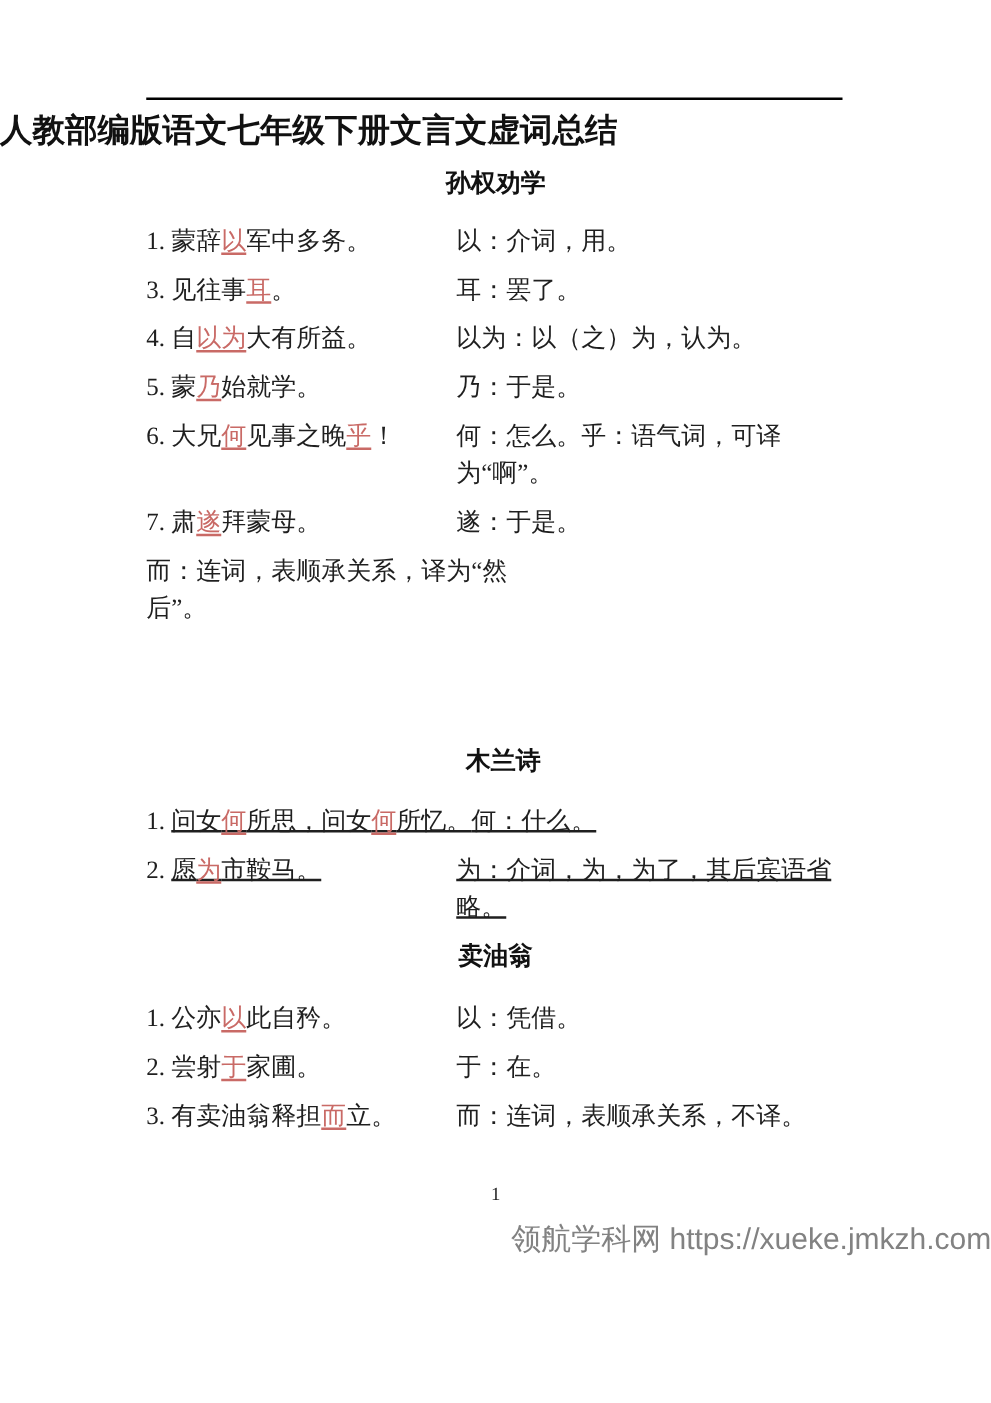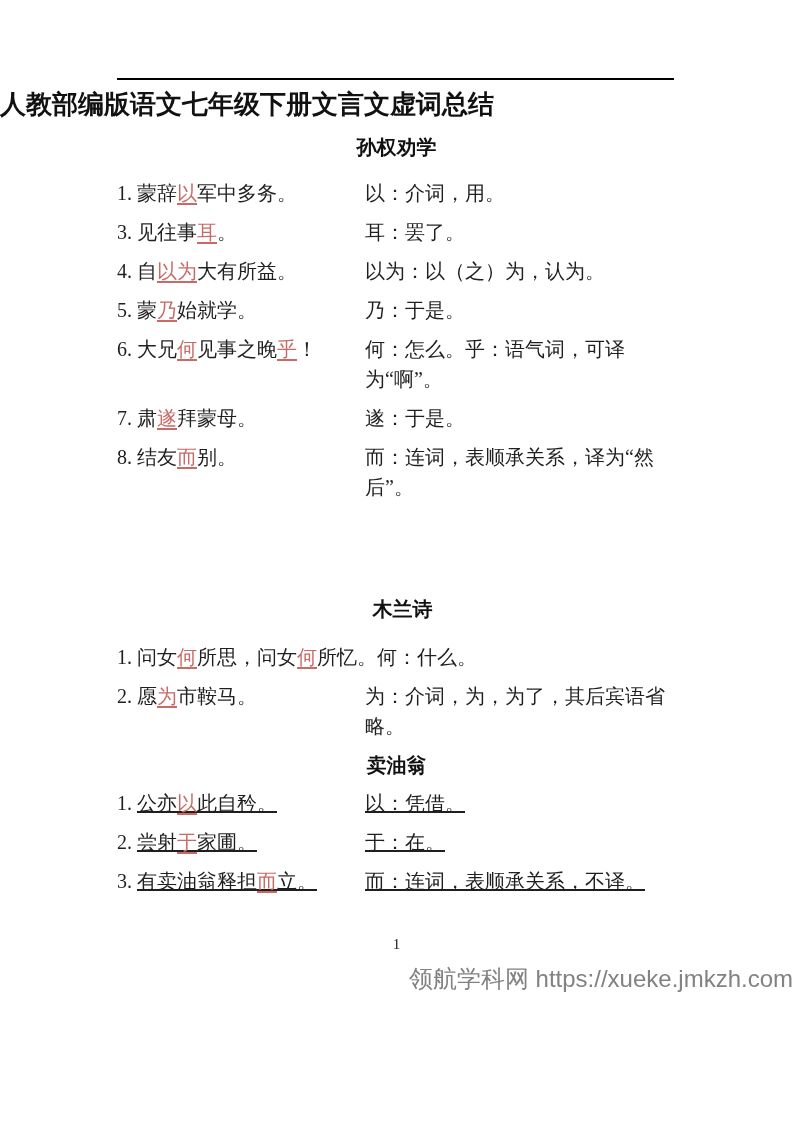--- a/index.html
+++ b/index.html
@@ -41,22 +41,22 @@
     color: #111111;
     margin: 0;
   }
   .heading-1 { margin-top: 12px; }
   .heading-2 { margin-top: 92px; padding-left: 12px; }
   .heading-3 { }
   .items {
     margin: 16px 0 0 117px;
     width: 560px;
   }
-  .items-2 { margin-top: 18px; }
-  .items-3 { margin-top: 8px; text-decoration: underline; }
+  .items-2 { margin-top: 18px; text-decoration: underline; }
+  .items-3 { margin-top: 20px; }
   .row {
     display: flex;
     align-items: flex-start;
     margin-bottom: 9px;
     font-size: 20px;
     line-height: 30px;
   }
   .sent {
     flex: 0 0 auto;
     min-width: 248px;
@@ -120,21 +120,20 @@
     </div>
     <div class="row">
       <div class="sent"><span class="num">6.</span><span><span>大兄</span><span class="hl">何</span><span>见事之晚</span><span class="hl">乎</span><span>！</span></span></div>
       <div class="expl">何：怎么。乎：语气词，可译为“啊”。</div>
     </div>
     <div class="row">
       <div class="sent"><span class="num">7.</span><span><span>肃</span><span class="hl">遂</span><span>拜蒙母。</span></span></div>
       <div class="expl">遂：于是。</div>
     </div>
     <div class="row">
-      <div class="sent"><span class="num">8.</span><span><span>结友</span><span class="hl">而</span><span>别。</span></span></div>
       <div class="expl">而：连词，表顺承关系，译为“然后”。</div>
     </div>
   </div>
 
   <div class="section-heading heading-2">木兰诗</div>
   <div class="items items-2">
     <div class="row">
       <div class="sent"><span class="num">1.</span><span><span>问女</span><span class="hl">何</span><span>所思，问女</span><span class="hl">何</span><span>所忆。</span></span></div>
       <div class="expl">何：什么。</div>
     </div>

